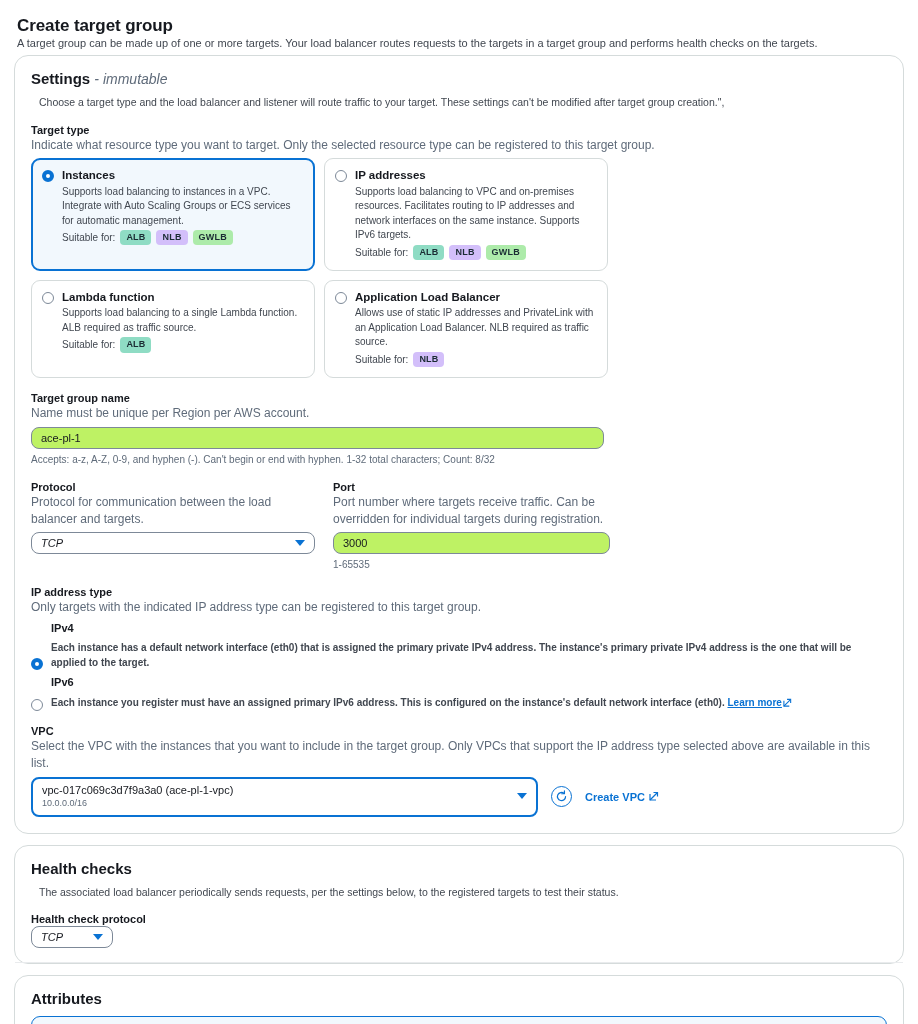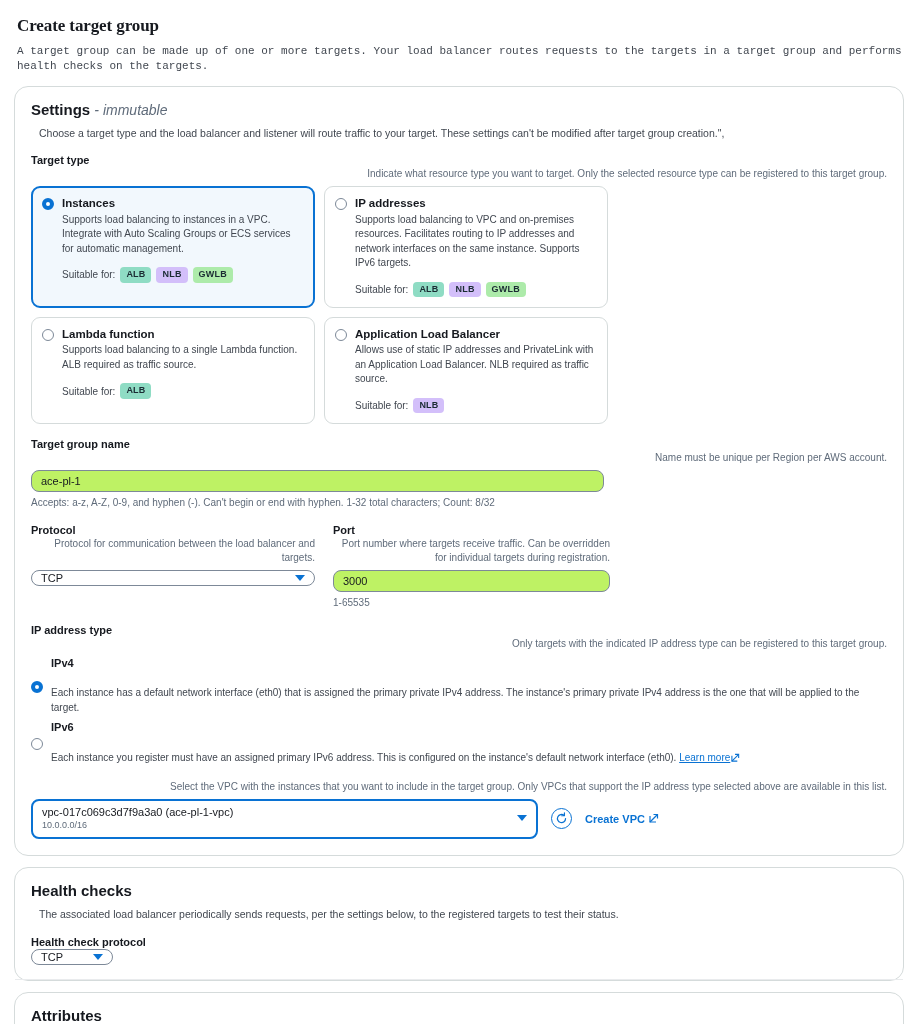--- a/index.html
+++ b/index.html
@@ -15,30 +15,28 @@
   }
   body { width: 918px; height: 1024px; overflow: hidden; }
 
   .page { padding: 12px 14px 0 14px; }
 
   
   .page-title {
     font-size: 17px;
     font-weight: bold;
     color: #16191f;
-    margin: 4px 0 8px 3px;
+    margin: 4px 0 0 3px;
     letter-spacing: -0.1px;
-    font-family: Liberation Serif, serif;
   }
   .page-subtitle {
     font-size: 11px;
     color: #414750;
-    margin: 0 0 12px 3px;
+    margin: 0 0 4px 3px;
     line-height: 1.35;
-    font-family: Liberation Mono, monospace;
   }
 
   
   .panel {
     border: 1px solid #d5dbdb;
     border-radius: 14px;
     background: #ffffff;
     margin-bottom: 11px;
   }
   .panel-pad { padding: 14px 16px 16px 16px; }
@@ -64,25 +62,24 @@
 
   
   .field-block { margin-top: 14px; }
   .field-label {
     font-size: 11px;
     font-weight: bold;
     color: #16191f;
     margin-bottom: 1px;
   }
   .field-hint {
-    font-size: 10px;
+    font-size: 12px;
     color: #5f6b7a;
     line-height: 1.4;
     margin-bottom: 5px;
-    text-align: right;
   }
   .field-sub {
     font-size: 10px;
     color: #5f6b7a;
     margin-top: 4px;
     line-height: 1.4;
   }
 
   
   .tile-grid {
@@ -126,21 +123,21 @@
     margin-bottom: 2px;
   }
   .tile-desc {
     font-size: 10px;
     color: #414750;
     line-height: 1.45;
   }
   .suitable {
     display: flex;
     align-items: center;
-    margin-top: 11px;
+    margin-top: 2px;
     gap: 5px;
   }
   .suitable-label { font-size: 10px; color: #414750; }
   .badge {
     font-size: 9px;
     font-weight: bold;
     color: #1a2b33;
     border-radius: 4px;
     padding: 2px 6px 2px 6px;
     line-height: 1.25;
@@ -160,61 +157,63 @@
     padding: 0 9px;
     background: #bef264;
     font-family: "Liberation Sans", sans-serif;
     display: flex;
     align-items: center;
     width: 100%;
   }
   .select {
     border: 1px solid #7d8998;
     border-radius: 8px;
-    height: 16px;
+    height: 22px;
     font-size: 11px;
     color: #16191f;
     padding: 0 9px;
     background: #fff;
     display: flex;
     align-items: center;
     justify-content: space-between;
     width: 100%;
+    font-style: italic;
   }
   .caret {
     width: 0; height: 0;
     border-left: 5px solid transparent;
     border-right: 5px solid transparent;
     border-top: 6px solid #0972d3;
     flex: 0 0 auto;
   }
 
   .two-col {
     display: grid;
     grid-template-columns: 284px 1fr;
     gap: 18px;
     margin-top: 14px;
   }
   .col-port { max-width: 277px; }
 
   
-  .radio-row { display: flex; align-items: center; margin-top: 6px; }
+  .radio-row { display: flex; align-items: flex-end; margin-top: 6px; }
   .radio-row .radio { margin-top: 1px; }
   .radio-text { margin-left: 8px; }
   .radio-title {
     font-size: 11px;
     font-weight: bold;
     color: #16191f;
     line-height: 1.2;
   }
   .radio-desc {
     font-size: 10px;
     color: #414750;
     line-height: 1.45;
-    margin-top: 16px;
+    margin-top: 6px;
+    font-weight: bold;
   }
   a.link {
     color: #0972d3;
     text-decoration: underline;
     font-size: 10px;
   }
   .ext-icon {
     display: inline-block;
     vertical-align: -1px;
     margin-left: 1px;
@@ -418,20 +417,21 @@
                     <path d="M1 9 L8 2" stroke="#0972d3" stroke-width="1.2" fill="none"></path>
                     <path d="M4.5 1.5 H8.5 V5.5" stroke="#0972d3" stroke-width="1.2" fill="none"></path>
                     <path d="M1 3 V9 H7" stroke="#0972d3" stroke-width="1.2" fill="none"></path>
                   </svg></span>
             </div>
           </div>
         </div>
       </div>
 
       <div class="field-block">
+        <div class="field-label">VPC</div>
         <div class="field-hint">Select the VPC with the instances that you want to include in the target group. Only VPCs that support the IP address type selected above are available in this list.</div>
 
         <div class="vpc-row">
           <div class="vpc-select">
             <div>
               <div class="vpc-main">vpc-017c069c3d7f9a3a0 (ace-pl-1-vpc)</div>
               <div class="vpc-sub">10.0.0.0/16</div>
             </div>
             <span class="caret"></span>
           </div>

